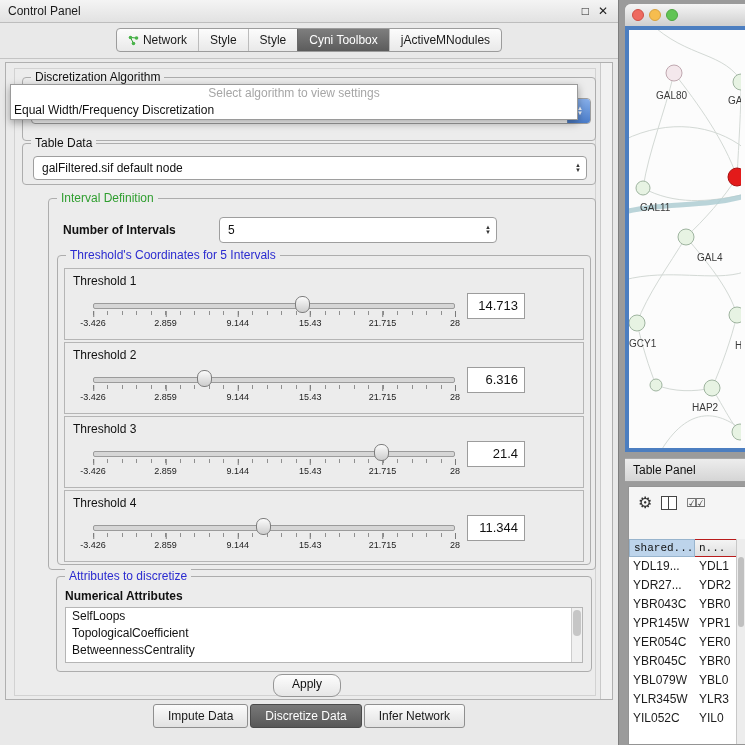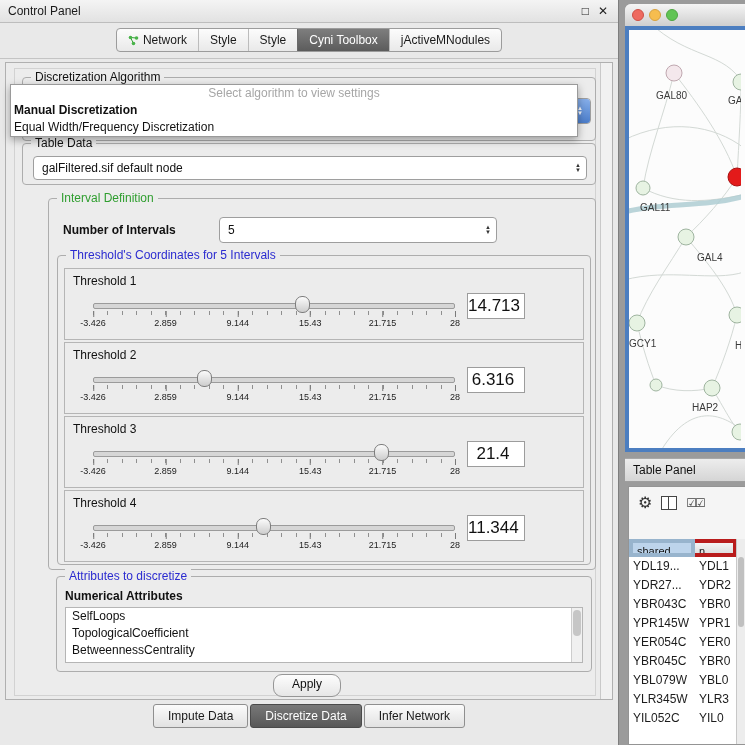--- a/index.html
+++ b/index.html
@@ -45,21 +45,21 @@
   .szone{position:absolute;left:24px;top:0;width:370px;height:70px;}
   .track{position:absolute;left:4px;right:4px;top:34px;height:4px;background:#d6d6d6;border:1px solid #9b9b9b;border-radius:2px;}
   .ticks{position:absolute;left:4px;right:4px;top:42px;height:4px;
          background:repeating-linear-gradient(90deg,#8f8f8f 0 1px,transparent 1px 14.48px);}
   .scale{position:absolute;left:4px;right:4px;top:48px;height:12px;}
   .scale span{position:absolute;transform:translateX(-50%);font-size:9px;color:#222;white-space:nowrap;top:1px;}
   .scale span::before{content:"";position:absolute;left:50%;top:-7px;width:1px;height:6px;background:#7a7a7a;}
   .thumb{position:absolute;top:27px;width:13px;height:15px;margin-left:-7px;
          background:linear-gradient(#fbfbfb,#cdcdcd);border:1px solid #7d7d7d;border-radius:7px;}
   .vbox{position:absolute;left:402px;top:24px;width:58px;height:26px;background:#fff;border:1px solid #9c9c9c;
-        font-size:17px;line-height:24px;text-align:center;padding-right:6px;box-sizing:border-box;color:#111;}
+        font-size:13px;line-height:24px;text-align:right;padding-right:6px;box-sizing:border-box;color:#111;}
   
   .attr-label{position:absolute;left:8px;top:12px;font-size:12px;font-weight:bold;color:#111;}
   .attr-list{position:absolute;left:8px;top:30px;right:8px;height:54px;background:#fff;border:1px solid #b5b5b5;overflow:hidden;}
   .attr-item{font-size:12px;line-height:17px;padding-left:6px;color:#111;}
   .attr-sb{position:absolute;right:0;top:0;bottom:0;width:10px;background:#f0f0f0;border-left:1px solid #cdcdcd;}
   .attr-sb .sb-thumb{position:absolute;left:1px;right:1px;top:2px;height:26px;background:#c6c6c6;border-radius:4px;}
   .apply{position:absolute;left:258px;top:605px;width:66px;height:21px;border:1px solid #969696;border-radius:9px;
          background:linear-gradient(#fdfdfd,#e6e6e6);font-size:12px;color:#111;text-align:center;line-height:19px;}
   .bottom-tabs{position:absolute;left:0;right:0;top:704px;display:flex;justify-content:center;gap:2px;}
   .btab{height:22px;line-height:22px;padding:0 14px;font-size:12px;color:#1a1a1a;border:1px solid #8f8f8f;
@@ -80,22 +80,22 @@
             background:linear-gradient(#ededed,#d5d5d5);border-top:1px solid #a8a8a8;border-bottom:1px solid #9e9e9e;
             font-size:12px;line-height:22px;padding-left:8px;color:#111;}
   .tbl-win{position:absolute;left:628px;top:486px;width:117px;height:259px;background:#f5f5f5;
            border:1px solid #949494;border-right:none;box-sizing:border-box;}
   .tbl-toolbar{position:absolute;left:0;right:0;top:0;height:32px;display:flex;align-items:center;gap:9px;padding-left:9px;}
   .gear{font-size:16px;color:#333;line-height:16px;}
   .cols-icon{width:14px;height:12px;border:1px solid #444;background:
       linear-gradient(90deg,transparent 6px,#444 6px,#444 7px,transparent 7px),#fff;}
   .chk{font-size:12px;color:#444;letter-spacing:-2px;}
   .thead{position:absolute;left:0;top:52px;right:8px;display:flex;height:18px;}
-  .hc{font-size:11px;line-height:16px;padding-left:4px;box-sizing:border-box;border:4px solid #b91c1c;
-      white-space:nowrap;overflow:hidden;color:#111;}
+  .hc{font-size:11px;line-height:16px;padding-left:4px;box-sizing:border-box;border:1px solid #b91c1c;
+      white-space:nowrap;overflow:hidden;color:#111;font-family:Liberation Mono, monospace;}
   .hc1{width:66px;background:#bdd4eb;border-color:#98b4cd;}
   .hc2{flex:1;background:linear-gradient(#f4f4f4,#dfdfdf);border-left:none;}
   .tbody{position:absolute;left:0;top:70px;right:8px;bottom:0;background:#fff;overflow:hidden;}
   .trow{display:flex;height:19px;}
   .tcell{font-size:12px;line-height:19px;padding-left:4px;white-space:nowrap;overflow:hidden;color:#1c1c1c;}
   .c0{width:66px;box-sizing:border-box;}
   .c1{flex:1;}
   .tbl-sb{position:absolute;right:0;top:52px;bottom:0;width:8px;background:#ededed;border-left:1px solid #c8c8c8;}
   .tbl-sb .sb-thumb{position:absolute;left:1px;right:1px;top:18px;height:70px;background:#c0c0c0;border-radius:3px;}
 </style>
@@ -265,21 +265,20 @@
           </div>
       </div>
 
       <div class="apply">Apply</div>
     </div>
     <div class="cp-scroll"></div>
   </div>
 
   <div class="popup">
     <div class="ph">Select algorithm to view settings</div>
-    <div class="item b">Manual Discretization</div>
     <div class="item">Equal Width/Frequency Discretization</div>
   </div>
 
   <div class="bottom-tabs">
     <div class="btab">Impute Data</div>
     <div class="btab sel">Discretize Data</div>
     <div class="btab">Infer Network</div>
   </div>
 </div>
 

